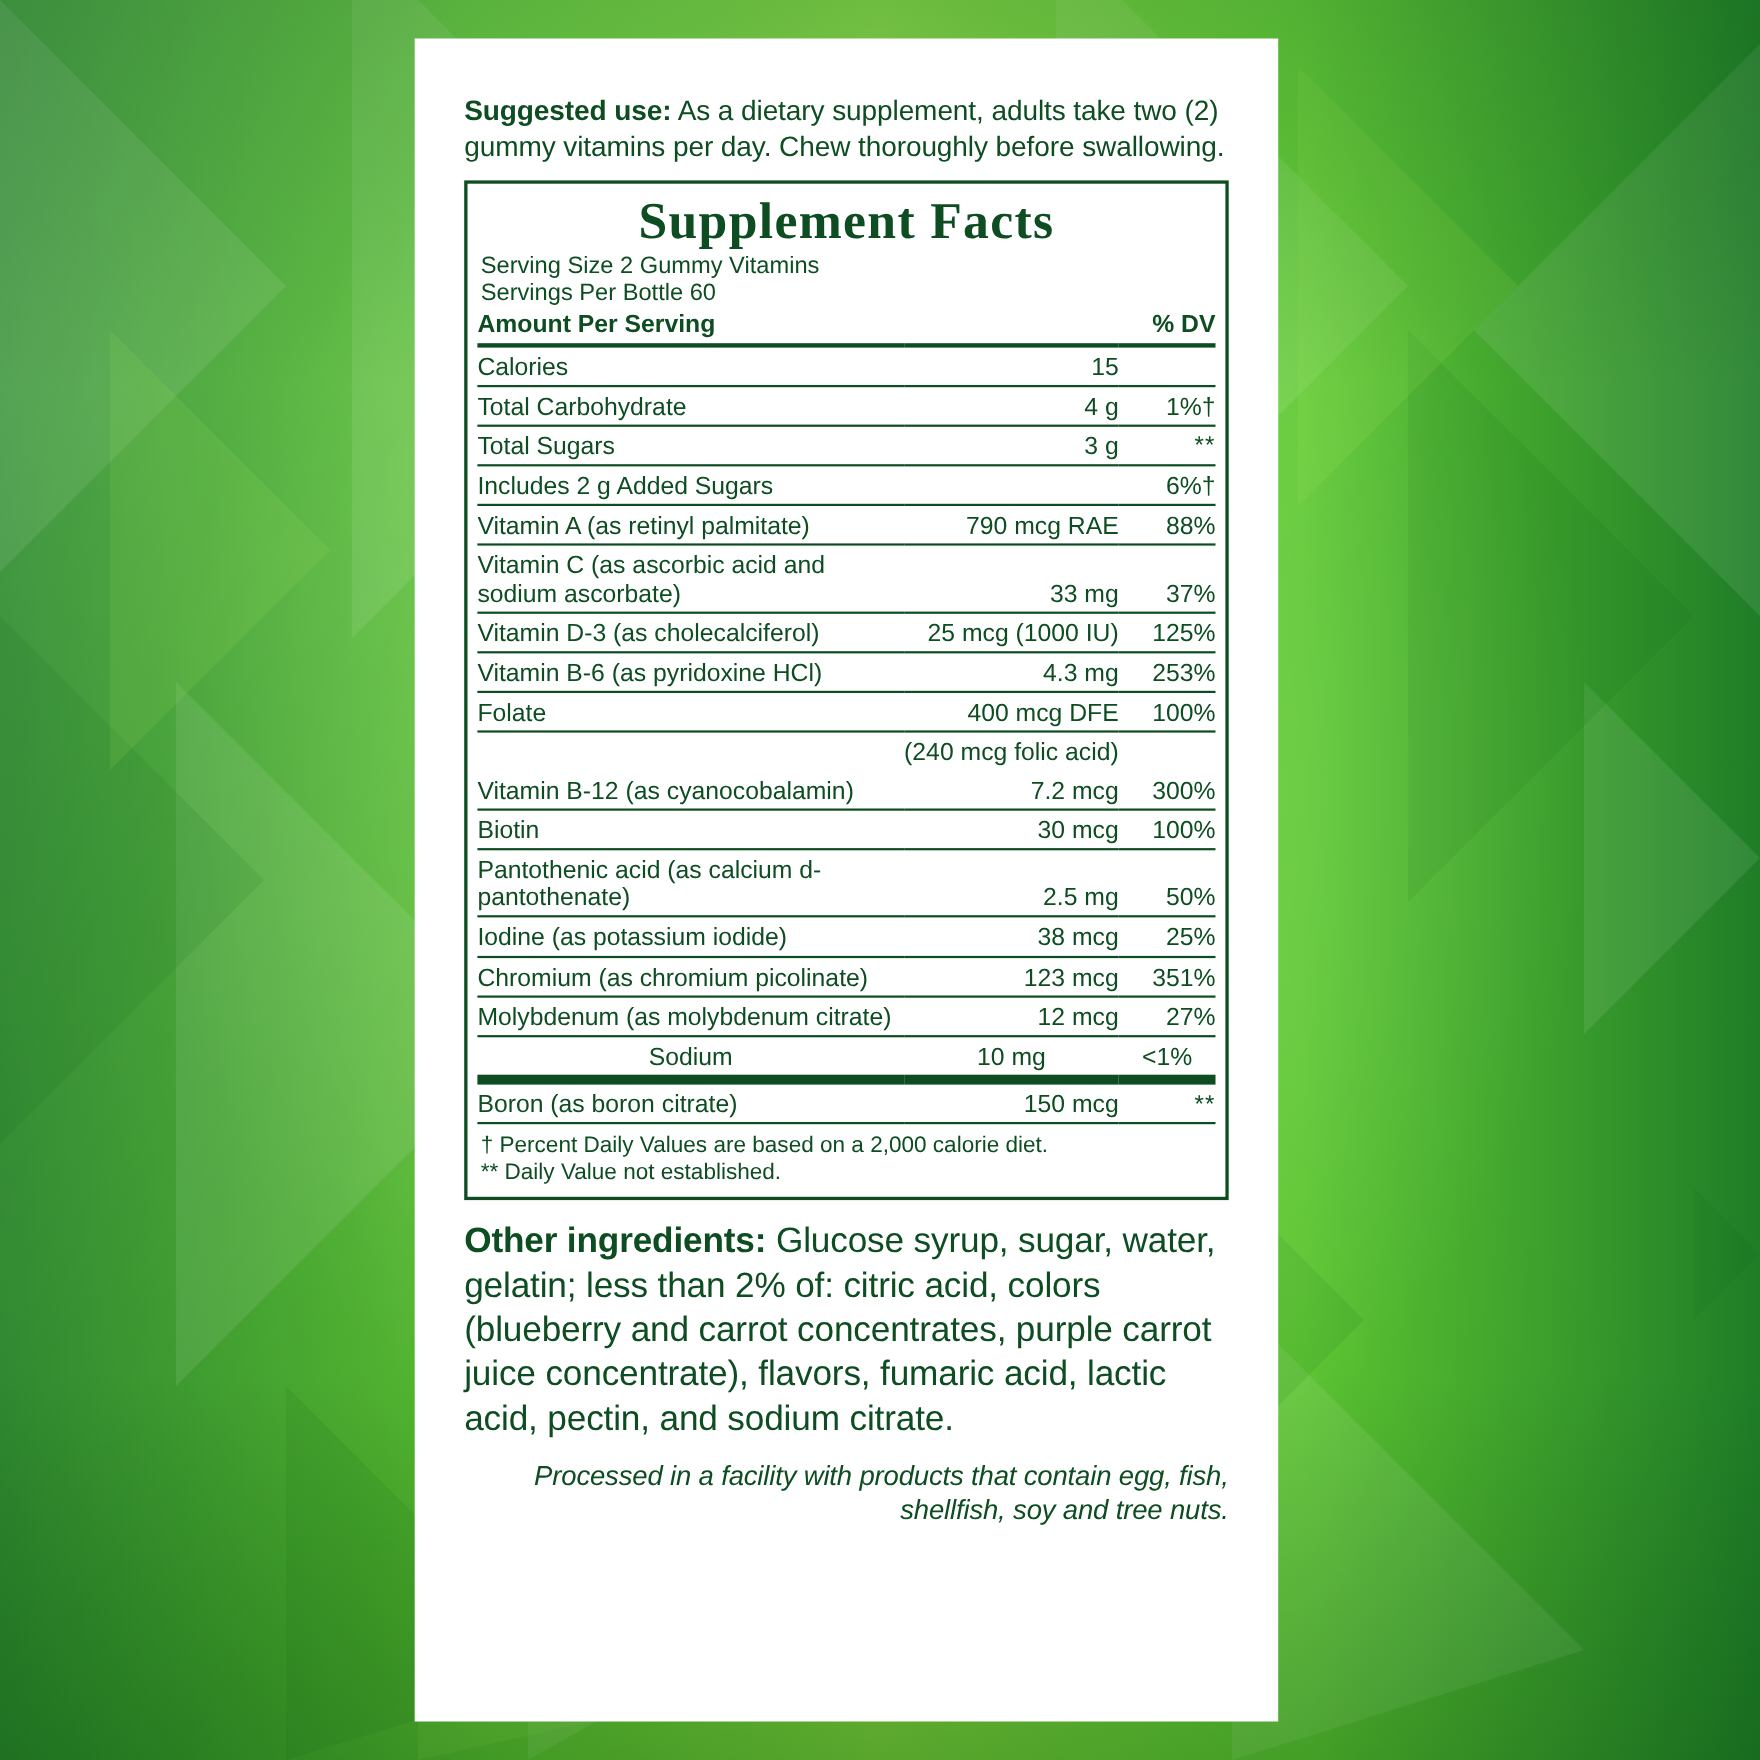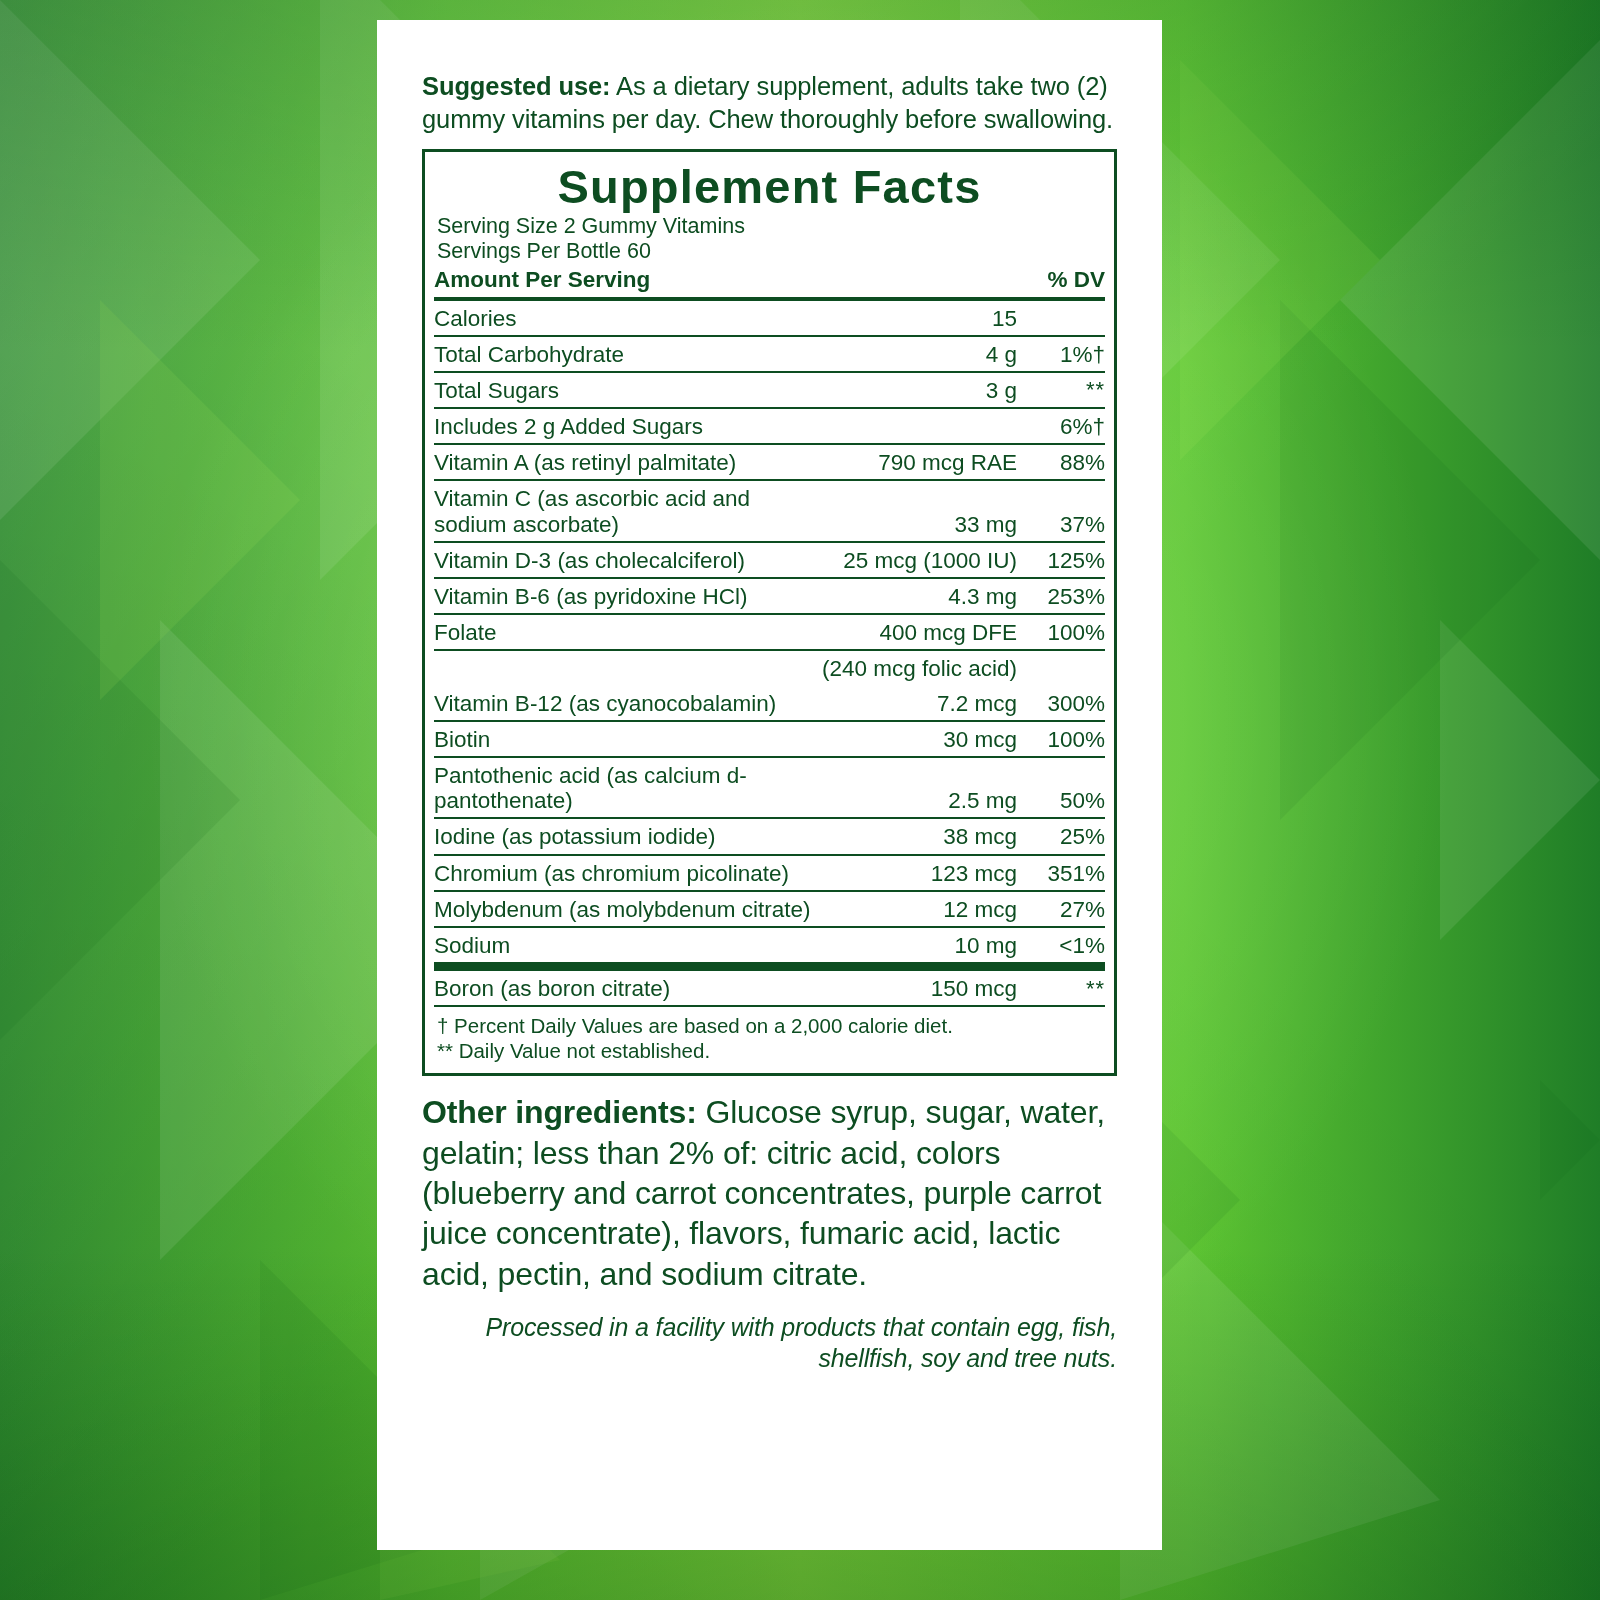--- a/index.html
+++ b/index.html
@@ -33,21 +33,21 @@
     inset: 0;
     background:
       radial-gradient(ellipse at 50% 45%, rgba(255,255,255,0.22) 0%, rgba(255,255,255,0) 58%),
       linear-gradient(180deg, rgba(0,70,10,0.20) 0%, rgba(0,0,0,0) 22%, rgba(0,0,0,0) 78%, rgba(0,60,10,0.25) 100%);
   }
 
   
   .label-panel {
     position: absolute;
     left: 377px;
-    top: 20px;
+    top: 35px;
     width: 785px;
     height: 1530px;
     background: #ffffff;
     box-sizing: border-box;
     padding: 50px 45px 0 45px;
     color: #0d4d21;
   }
 
   .suggested-use {
     font-size: 25.5px;
@@ -64,41 +64,41 @@
     box-sizing: border-box;
     padding: 6px 9px 8px 9px;
   }
   .sf-title {
     font-size: 47px;
     font-weight: bold;
     letter-spacing: 1.2px;
     line-height: 1.05;
     text-align: center;
     margin: 4px 0 2px 0;
-    font-family: Liberation Sans, sans-serif;
+    font-family: Liberation Serif, serif;
   }
   .sf-serving {
     font-size: 21.5px;
     line-height: 1.18;
     padding-left: 3px;
   }
 
   table.sf {
     width: 100%;
     border-collapse: collapse;
     font-size: 22.5px;
     line-height: 1.12;
   }
   table.sf td {
     padding: 5px 0 4px 0;
     vertical-align: bottom;
     border-bottom: 2px solid #0d4d21;
   }
   table.sf tr.no-rule td { border-bottom: none; }
-  table.sf tr.thick td { border-bottom: 9px solid #0d4d21; }
+  table.sf tr.thick td { border-bottom: 9px solid #0d4d21; text-align: center; }
   table.sf tr.head td {
     font-weight: bold;
     border-bottom: 4px solid #0d4d21;
     padding-top: 3px;
   }
   td.name   { text-align: left; padding-left: 3px; }
   td.amount { text-align: right; padding-right: 12px; white-space: nowrap; }
   td.dv     { text-align: right; width: 88px; padding-right: 4px; white-space: nowrap; }
   td.indent1 { padding-left: 28px; }
   td.indent2 { padding-left: 58px; }

